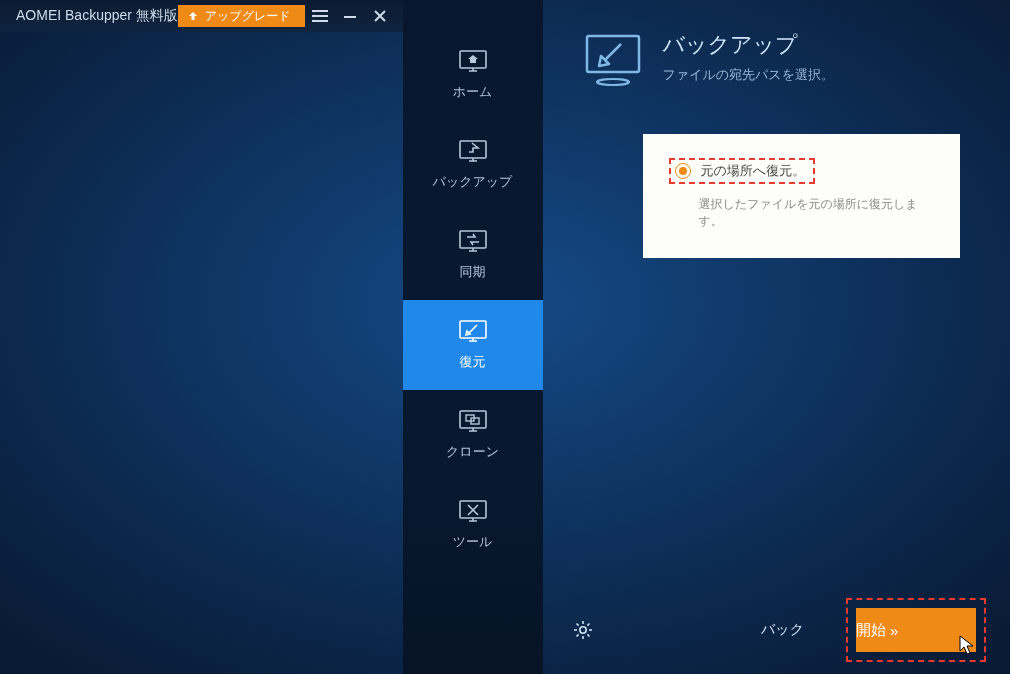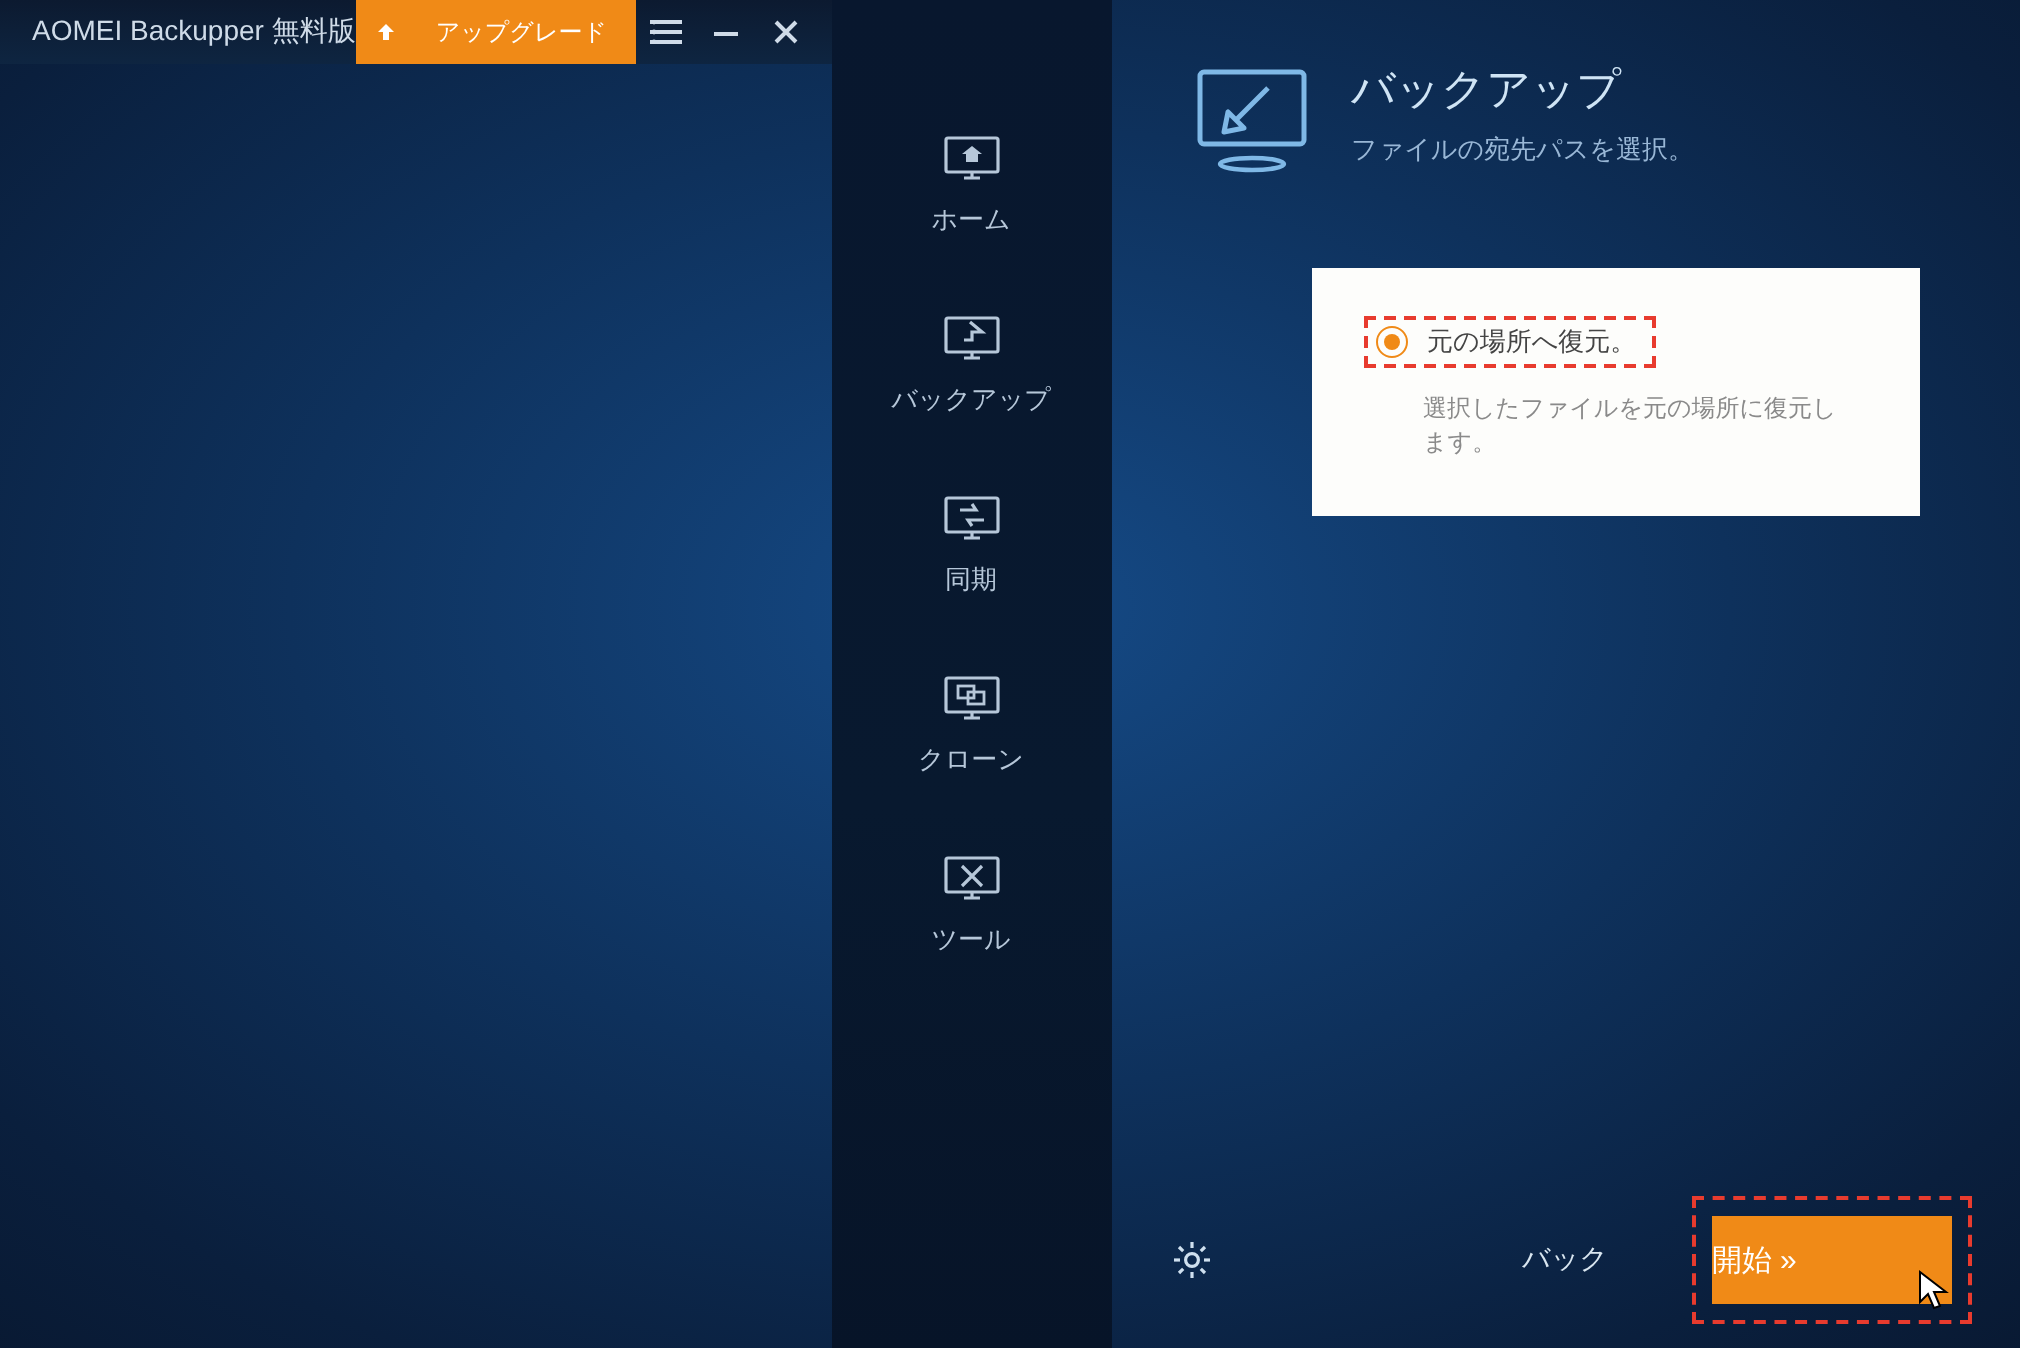--- a/index.html
+++ b/index.html
@@ -3,27 +3,27 @@
 <meta charset="utf-8">
 <style>
 * { box-sizing: border-box; margin: 0; padding: 0; }
 html, body { height: 100%; font-family: "Meiryo", "Yu Gothic", sans-serif; }
 body { width: 1010px; height: 674px; background: #0a1e3a; overflow: hidden; color: #c8d3e0; }
 
 .app { width: 100%; height: 100%; display: flex; flex-direction: row; background: radial-gradient(ellipse 900px 600px at 50% 45%, #154a86 0%, #0e315c 40%, #0a1f3d 70%, #071327 100%); }
 
 .titlebar { height: 32px; display: flex; align-items: center; padding: 0 8px 0 16px; background: linear-gradient(to bottom, #0c1a30, #0e2541); color: #cfdbe8; font-size: 14px; }
 .titlebar .title { flex: 1; }
-.titlebar .upgrade-btn { background: #f08a17; color: #fff; height: 32px; padding: 0 14px 0 10px; display: flex; align-items: center; font-size: 12px; gap: 20px; cursor: pointer; }
+.titlebar .upgrade-btn { background: #f08a17; color: #fff; height: 22px; padding: 0 14px 0 10px; display: flex; align-items: center; font-size: 12px; gap: 7px; cursor: pointer; }
 .titlebar .menu-icon, .titlebar .min-icon, .titlebar .close-icon { width: 30px; height: 32px; display: flex; align-items: center; justify-content: center; cursor: pointer; color: #cfdbe8; }
 .titlebar svg { display: block; }
 
 .main { flex: 1; display: flex; min-height: 0; }
 
-.sidebar { width: 140px; background: linear-gradient(to bottom, #08172e, #08192f 60%, #071428); display: flex; flex-direction: column; padding-top: 48px; }
+.sidebar { width: 140px; background: linear-gradient(to bottom, #08172e, #08192f 60%, #071428); display: flex; flex-direction: column; padding-top: 30px; }
 .nav-item { height: 90px; display: flex; flex-direction: column; align-items: center; justify-content: center; gap: 8px; color: #b6c7d9; font-size: 13px; cursor: pointer; }
 .nav-item.active { background: #1f88e8; color: #fff; }
 .nav-item svg { color: inherit; }
 
 .content { flex: 1; display: flex; flex-direction: column; padding: 0; }
 
 .page-header { display: flex; align-items: center; gap: 20px; padding: 30px 40px 10px 40px; }
 .page-header .big-icon { position: relative; width: 60px; height: 50px; }
 .page-header .hd-title { color: #cfe4f5; font-size: 22px; font-weight: 400; margin-bottom: 6px; }
 .page-header .hd-sub { color: #99b7d6; font-size: 13px; }
@@ -105,20 +105,28 @@
           </svg>
         <span>バックアップ</span>
       </div>
       <div class="nav-item">
         <svg width="30" height="26" viewBox="0 0 30 26">
             <rect x="2" y="2" width="26" height="17" rx="1" fill="none" stroke="currentColor" stroke-width="1.6"></rect>
             <path d="M9 8 L17 8 L15 5 M21 13 L13 13 L15 16" fill="none" stroke="currentColor" stroke-width="1.6"></path>
             <path d="M11 22 L19 22 M15 19 L15 22" stroke="currentColor" stroke-width="1.6"></path>
           </svg>
         <span>同期</span>
+      </div>
+      <div class="nav-item active">
+        <svg width="30" height="26" viewBox="0 0 30 26">
+            <rect x="2" y="2" width="26" height="17" rx="1" fill="none" stroke="currentColor" stroke-width="1.6"></rect>
+            <path d="M19 6 L11 14 L9 12 L8 16 L12 15 L11 14" fill="none" stroke="currentColor" stroke-width="1.6"></path>
+            <path d="M11 22 L19 22 M15 19 L15 22" stroke="currentColor" stroke-width="1.6"></path>
+          </svg>
+        <span>復元</span>
       </div>
       <div class="nav-item">
         <svg width="30" height="26" viewBox="0 0 30 26">
             <rect x="2" y="2" width="26" height="17" rx="1" fill="none" stroke="currentColor" stroke-width="1.6"></rect>
             <rect x="8" y="6" width="8" height="6" fill="none" stroke="currentColor" stroke-width="1.4"></rect>
             <rect x="13" y="9" width="8" height="6" fill="none" stroke="currentColor" stroke-width="1.4"></rect>
             <path d="M11 22 L19 22 M15 19 L15 22" stroke="currentColor" stroke-width="1.6"></path>
           </svg>
         <span>クローン</span>
       </div>

